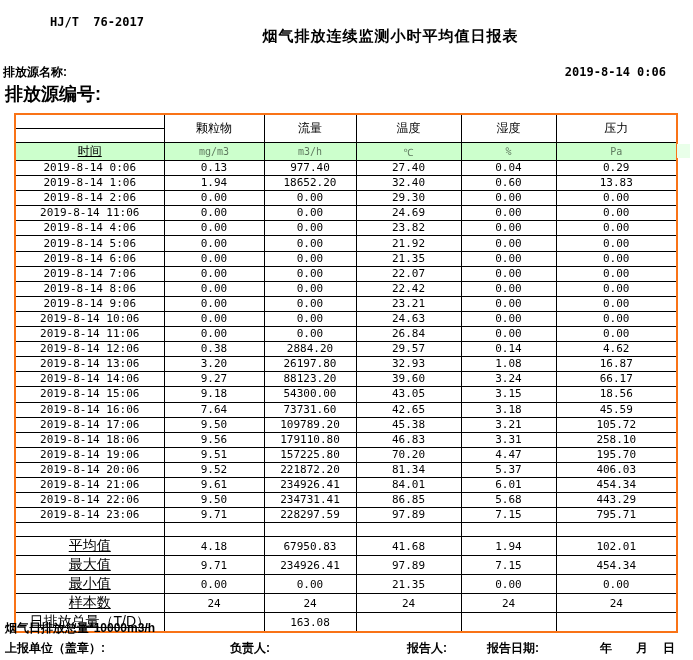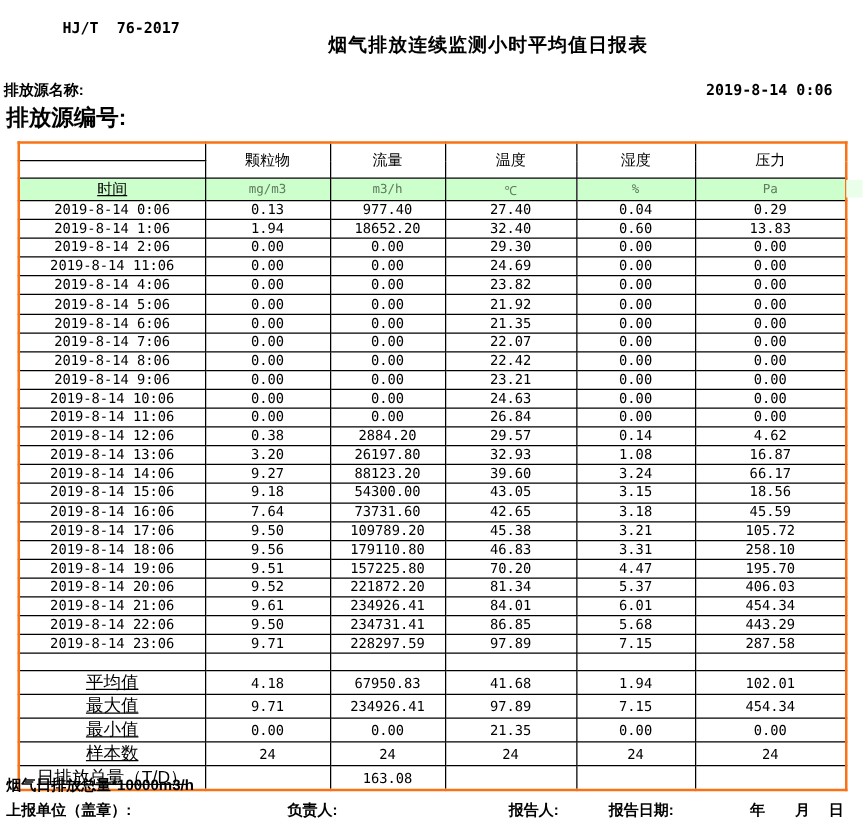--- a/index.html
+++ b/index.html
@@ -266,21 +266,21 @@
           <td class="num">86.85</td>
           <td class="num">5.68</td>
           <td class="num">443.29</td>
         </tr>
         <tr class="data">
           <td class="time">2019-8-14 23:06</td>
           <td class="num">9.71</td>
           <td class="num">228297.59</td>
           <td class="num">97.89</td>
           <td class="num">7.15</td>
-          <td class="num">287.58</td>
+          <td class="num">795.71</td>
         </tr>
         <tr class="data blank">
           <td></td>
           <td></td>
           <td></td>
           <td></td>
           <td></td>
           <td></td>
         </tr>
         <tr class="summary">

